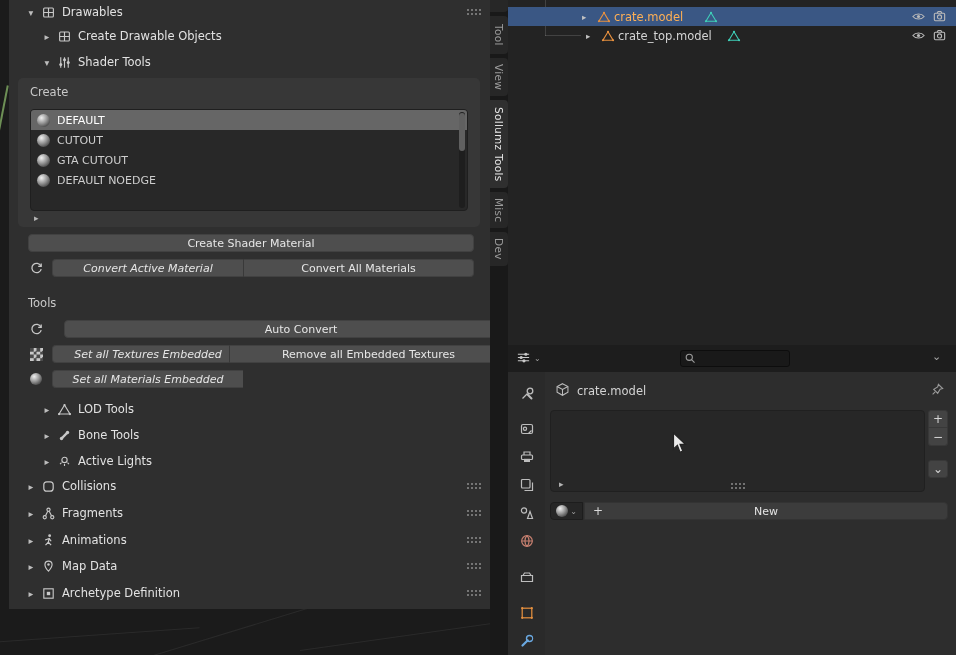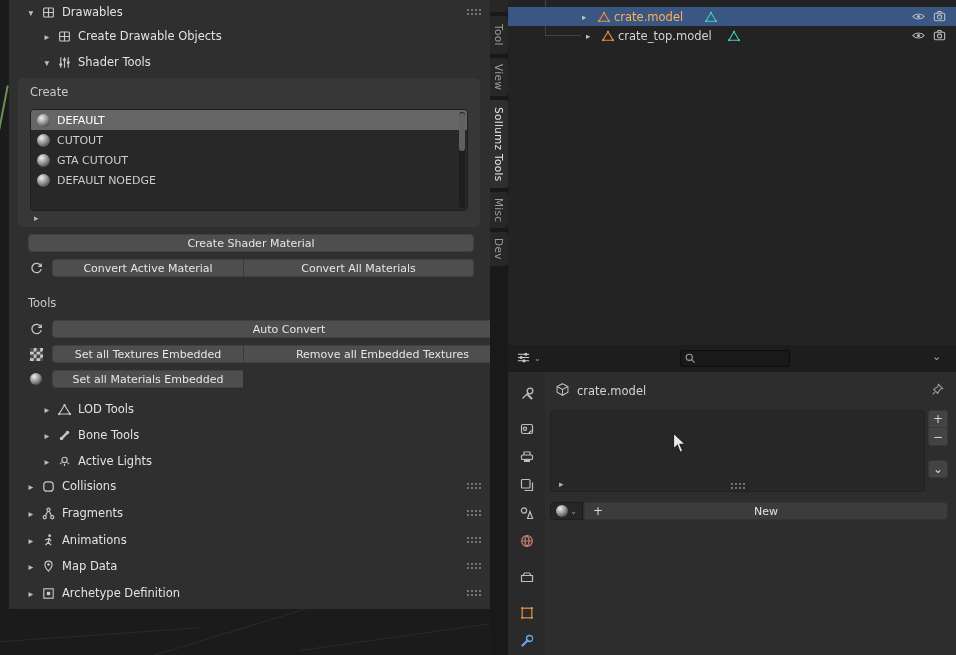--- a/index.html
+++ b/index.html
@@ -35,21 +35,21 @@
   .uiscroll{position:absolute;right:2px;top:2px;width:6px;height:96px;border-radius:3px;background:#1e1e1e;}
   .uithumb{position:absolute;left:0;top:1px;width:6px;height:38px;border-radius:3px;background:#606060;}
   .list-footer{position:absolute;left:12px;top:135px;width:438px;height:13px;}
   .foot-arrow{position:absolute;left:4px;top:0;color:#b5b5b5;font-size:9px;}
   .foot-grip{position:absolute;left:50%;margin-left:-8px;top:3px;}
 
   .row-abs{position:absolute;left:0;width:481px;height:18px;}
   .rowicon{position:absolute;left:19px;top:1px;width:16px;height:16px;display:flex;align-items:center;justify-content:center;}
   .btn{position:absolute;top:0;height:18px;background:#4e4e4e;border:1px solid #414141;border-radius:4px;
     display:flex;align-items:center;justify-content:center;color:#e6e6e6;font-size:11px;white-space:nowrap;}
-  .btn.joinL{border-radius:4px 0 0 4px;border-right:none;}
+  .btn.joinL{border-radius:4px 0 0 4px;border-right:none;font-style:italic;}
   .btn.joinR{border-radius:0 4px 4px 0;border-left:1px solid #393939;}
   .checker{width:13px;height:13px;background:conic-gradient(#c8c8c8 0 25%,#4a4a4a 0 50%,#c8c8c8 0 75%,#4a4a4a 0);background-size:6.5px 6.5px;}
 
   
   .tabstrip{position:absolute;left:490px;top:0;width:18px;height:655px;background:#191919;}
   .vtab{position:absolute;left:0;width:18px;background:#272727;color:#9c9c9c;border-radius:0 4px 4px 0;
     writing-mode:vertical-rl;display:flex;align-items:center;justify-content:center;font-size:10.5px;letter-spacing:.3px;white-space:nowrap;}
   .vtab.active{background:#2f2f2f;color:#e8e8e8;}
 
   
@@ -187,29 +187,29 @@
 
     <span class="seclabel" style="left:19px;top:296px">Tools</span>
 
     <div class="row-abs" style="top:320px">
       <span class="rowicon">
         <svg width="15" height="15" viewBox="0 0 16 16" fill="none" stroke="#c6c6c6" stroke-width="1.4">
             <path d="M12.6 5.2A5 5 0 1 0 13 8.6"></path>
             <path d="M13 2.6v3.2H9.8"></path>
           </svg>
       </span>
-      <div class="btn" style="left:43px;width:474px">Auto Convert</div>
+      <div class="btn" style="left:55px;width:474px">Auto Convert</div>
     </div>
 
     <div class="row-abs" style="top:345px">
       <span class="rowicon">
           <span class="checker"></span>
         </span>
       <div class="btn joinL" style="left:43px;width:191px">Set all Textures Embedded</div>
-      <div class="btn joinR" style="left:234px;width:279px">Remove all Embedded Textures</div>
+      <div class="btn joinR" style="left:220px;width:279px">Remove all Embedded Textures</div>
     </div>
 
     <div class="row-abs" style="top:370px">
       <span class="rowicon">
           <span class="ball sm"></span>
         </span>
       <div class="btn joinL" style="left:43px;width:191px">Set all Materials Embedded</div>
     </div>
 
     <div class="phead lvl1" style="top:399px">

